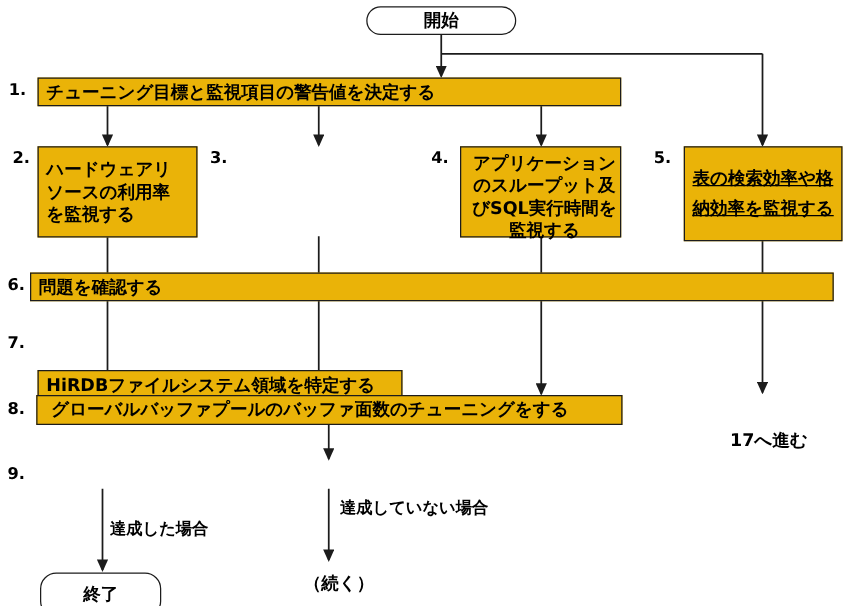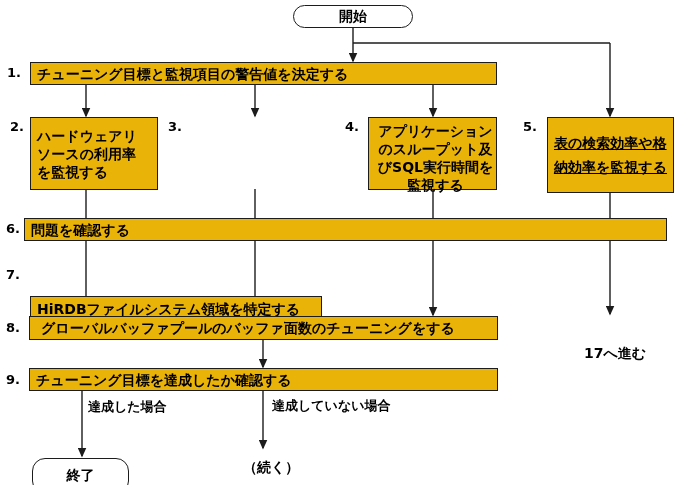--- a/index.html
+++ b/index.html
@@ -134,25 +134,24 @@
 
   <div class="box centered" style="left:547px; top:117px; width:127px; height:76px;text-decoration:underline;">表の検索効率や格
 納効率を監視する</div>
 
   <div class="box single" style="left:24px;  top:218px; width:643px; height:23px;">問題を確認する</div>
 
   <div class="box single" style="left:30px;  top:263px; width:292px; height:25px;margin-top:33px;">HiRDBファイルシステム領域を特定する</div>
 
   <div class="box single" style="left:29px;  top:316px; width:469px; height:24px;padding-left:11px;">グローバルバッファプールのバッファ面数のチューニングをする</div>
 
-  <div class="box single" style="left:29px;  top:368px; width:469px; height:23px;">チューニング目標を達成したか確認する</div>
 
   <div class="free-label" style="left:584px; top:321px;margin-top:24px;">17へ進む</div>
 
-  <div class="free-label" style="left:88px; top:399px; font-size:13px;">達成した場合</div>
+  <div class="free-label" style="left:88px; top:416px; font-size:13px;">達成した場合</div>
 
   <div class="free-label" style="left:272px; top:399px; font-size:13px;font-family:Liberation Mono, monospace;">達成していない場合</div>
 
   <div class="terminal" style="left:32px; top:458px; width:97px; height:36px;">終了</div>
 
   <div class="free-label" style="left:243px; top:459px;">（続く）</div>
 
 </div>
 
 </body></html>

